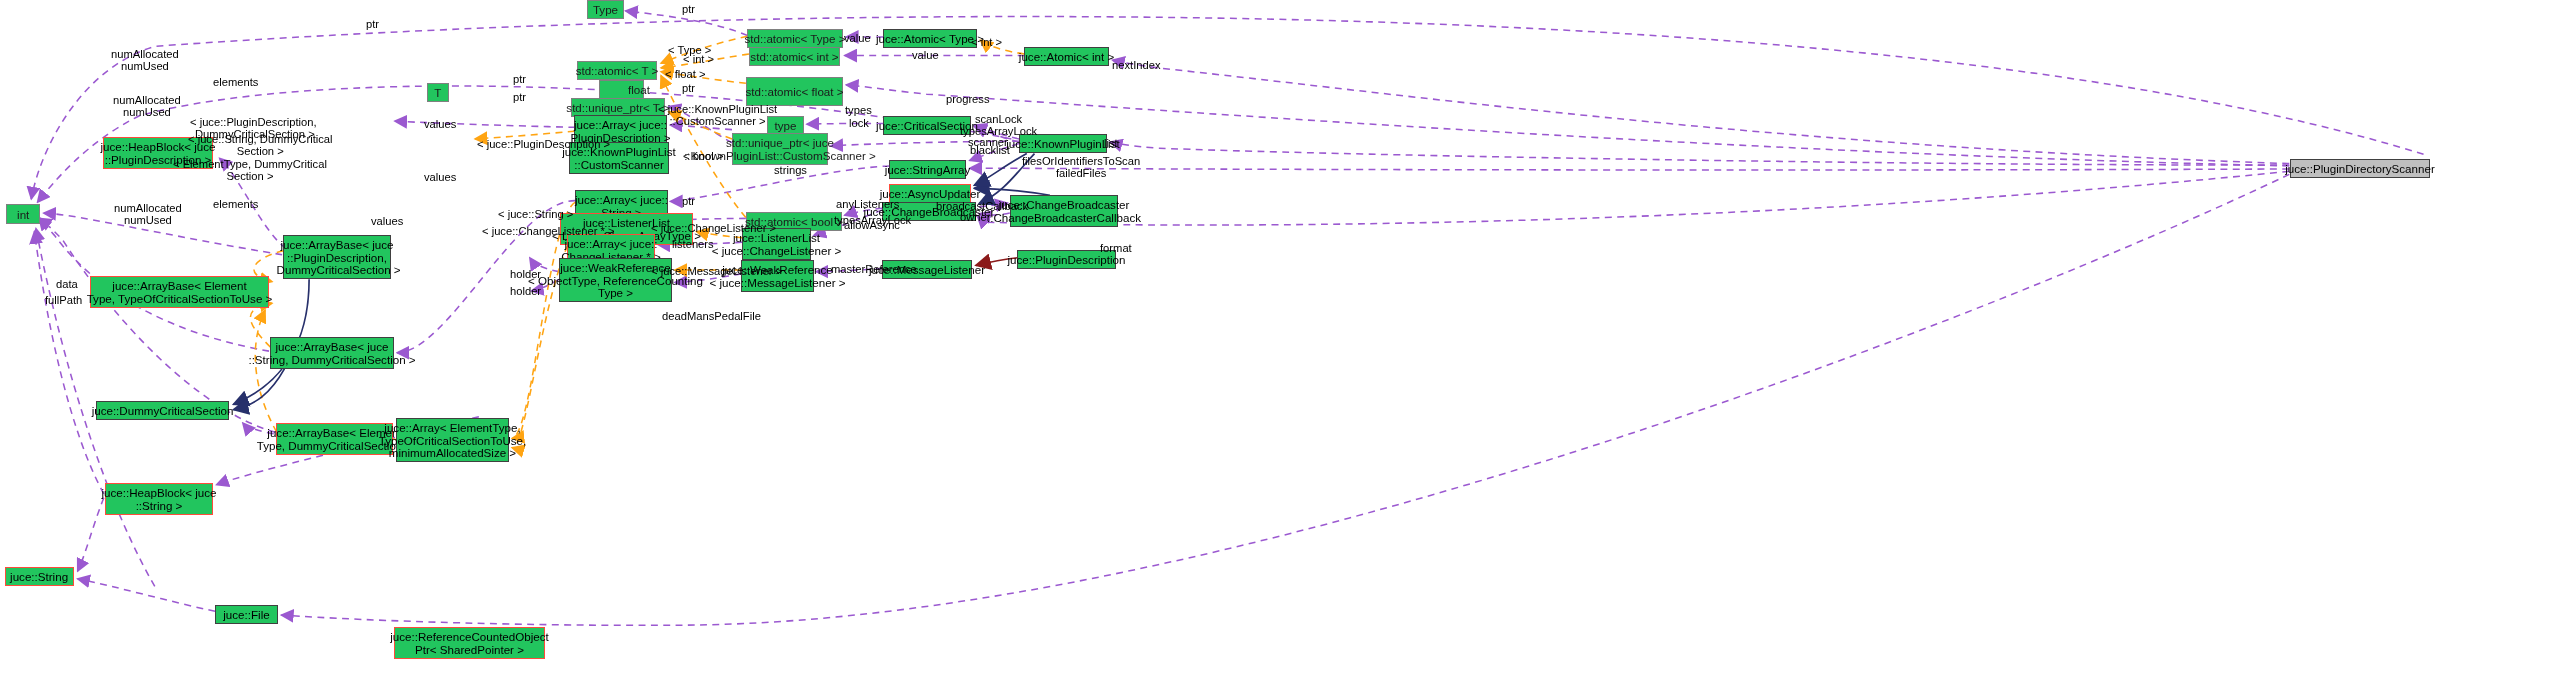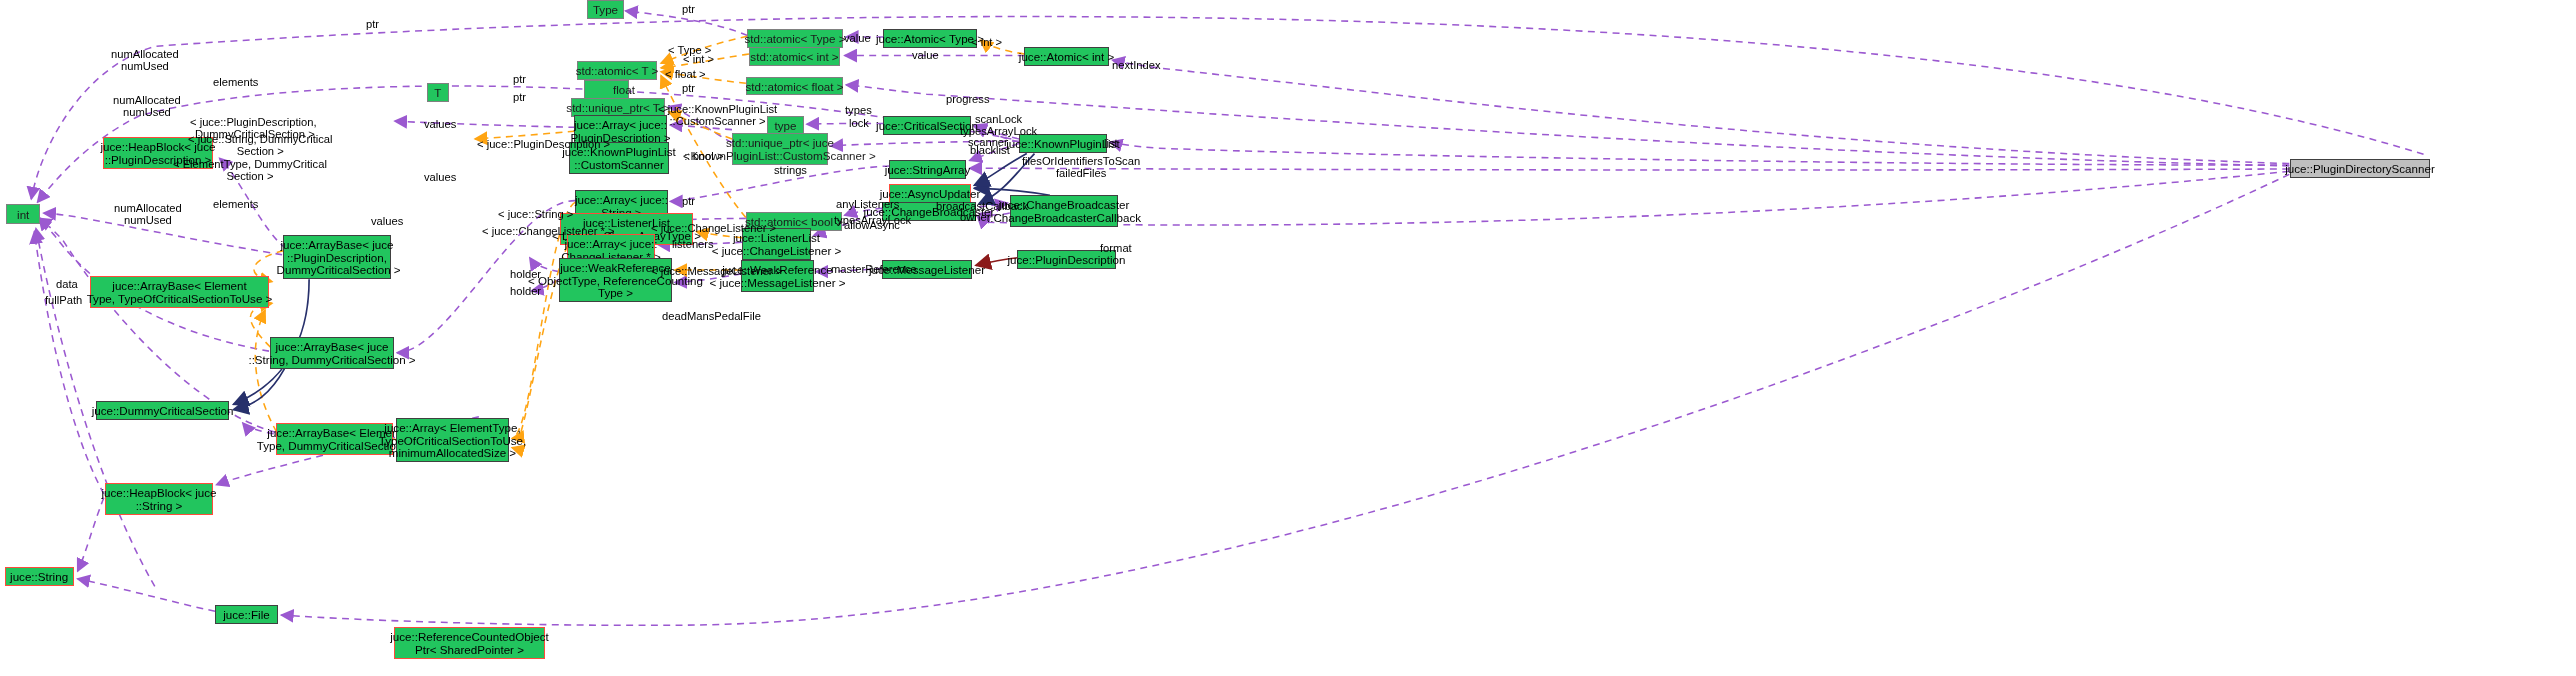--- a/index.html
+++ b/index.html
@@ -230,40 +230,40 @@
 ::String, DummyCriticalSection &gt;</div>
       <div class="node red" style="left: 276px; top: 423px; width: 117px; height: 32px;">juce::ArrayBase&lt; Element
 Type, DummyCriticalSection &gt;</div>
       <div class="node dark" style="left: 396px; top: 418px; width: 113px; height: 44px;">juce::Array&lt; ElementType,
 TypeOfCriticalSectionToUse,
 minimumAllocatedSize &gt;</div>
       <div class="node red" style="left: 394px; top: 627px; width: 151px; height: 32px;">juce::ReferenceCountedObject
 Ptr&lt; SharedPointer &gt;</div>
       <div class="node grey" style="left: 587px; top: 0px; width: 37px; height: 19.3px;">Type</div>
       <div class="node grey" style="left: 427px; top: 83px; width: 21.6px; height: 19.3px;">T</div>
-      <div class="node grey" style="left: 584px; top: 80px; width: 39px; height: 19.3px; padding-left: 39px;">float</div>
+      <div class="node grey" style="left: 599px; top: 80px; width: 39px; height: 19.3px; padding-left: 39px;">float</div>
       <div class="node grey" style="left: 577px; top: 61px; width: 80px; height: 19.3px;">std::atomic&lt; T &gt;</div>
       <div class="node grey" style="left: 571px; top: 98px; width: 94px; height: 19.3px;">std::unique_ptr&lt; T &gt;</div>
       <div class="node dark" style="left: 574px; top: 115px; width: 93px; height: 32px;">juce::Array&lt; juce::
 PluginDescription &gt;</div>
       <div class="node dark" style="left: 569px; top: 142px; width: 100px; height: 32px;">juce::KnownPluginList
 ::CustomScanner</div>
       <div class="node dark" style="left: 575px; top: 190px; width: 93px; height: 32px;">juce::Array&lt; juce::
 String &gt;</div>
       <div class="node dark" style="left: 577px; top: 216px; width: 34px; height: 19.3px;">bool</div>
       <div class="node red" style="left: 560px; top: 213px; width: 133px; height: 32px;">juce::ListenerList
 &lt; ListenerClass, ArrayType &gt;</div>
       <div class="node red" style="left: 567px; top: 234px; width: 88px; height: 32px;">juce::Array&lt; juce::
 ChangeListener * &gt;</div>
       <div class="node dark" style="left: 559px; top: 258px; width: 113px; height: 44px;">juce::WeakReference
 &lt; ObjectType, ReferenceCounting
 Type &gt;</div>
       <div class="node grey" style="left: 747px; top: 28.6px; width: 96px; height: 19.3px;">std::atomic&lt; Type &gt;</div>
       <div class="node grey" style="left: 749px; top: 47px; width: 91px; height: 19.3px;">std::atomic&lt; int &gt;</div>
-      <div class="node grey" style="left: 746px; top: 77px; width: 97px; height: 18px;">std::atomic&lt; float &gt;</div>
+      <div class="node grey" style="left: 746px; top: 77px; width: 97px; height: 29px;">std::atomic&lt; float &gt;</div>
       <div class="node grey" style="left: 746px; top: 212px; width: 96px; height: 19.3px;">std::atomic&lt; bool &gt;</div>
       <div class="node grey" style="left: 767px; top: 116px; width: 37px; height: 19.3px;">type</div>
       <div class="node grey" style="left: 732px; top: 133px; width: 96px; height: 32px;">std::unique_ptr&lt; juce
 ::KnownPluginList::CustomScanner &gt;</div>
       <div class="node dark" style="left: 742px; top: 228px; width: 69px; height: 32px;">juce::ListenerList
 &lt; juce::ChangeListener &gt;</div>
       <div class="node dark" style="left: 741px; top: 260px; width: 73px; height: 32px;">juce::WeakReference
 &lt; juce::MessageListener &gt;</div>
       <div class="node dark" style="left: 883px; top: 28.6px; width: 94px; height: 19.3px;">juce::Atomic&lt; Type &gt;</div>
       <div class="node dark" style="left: 883px; top: 116px; width: 88px; height: 19.3px;">juce::CriticalSection</div>

